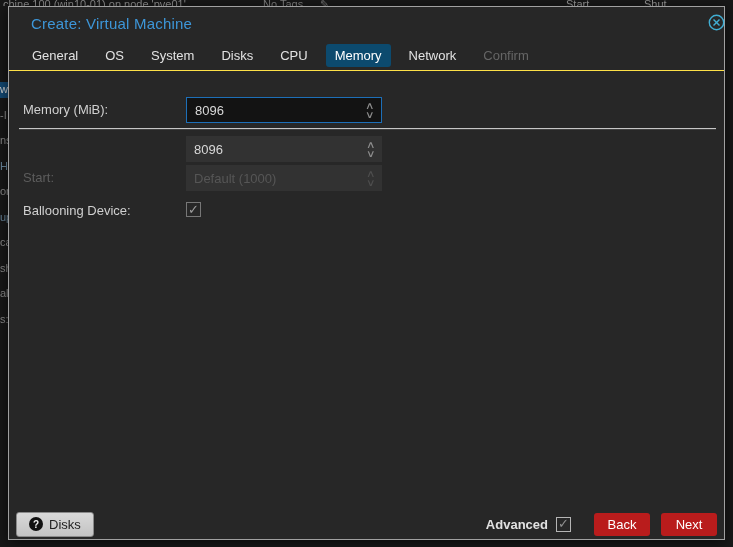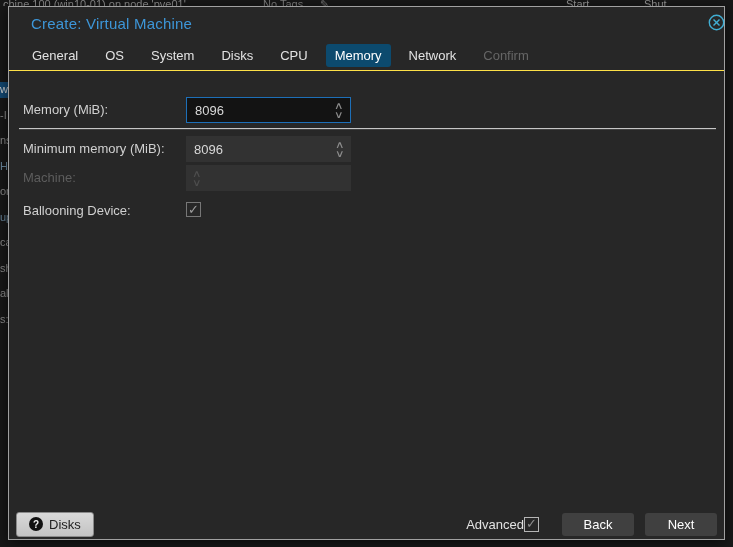--- a/index.html
+++ b/index.html
@@ -65,21 +65,21 @@
 
   
   .form { position: absolute; left: 0; top: 65px; width: 100%; }
   .row { position: absolute; left: 0; width: 100%; height: 26px; }
   .row .lbl {
     position: absolute; left: 14px; top: 5px; color: #d0d0d0;
   }
   .row .lbl.dim { color: #5d5d5d; }
 
   .spin {
-    position: absolute; left: 177px; width: 165px; height: 26px;
+    position: absolute; left: 177px; width: 196px; height: 26px;
     background: #323232; display: flex; align-items: stretch;
   }
   .spin.focused { background: #131313; border: 1px solid #1d6fb8; }
   .spin input {
     flex: 1; min-width: 0; background: transparent; border: none; outline: none;
     color: #d8d8d8; font: 13px "Liberation Sans", sans-serif; padding: 0 0 0 8px;
   }
   .spin.disabled input { color: #565656; }
   .spin-btns {
     width: 22px; display: flex; flex-direction: column;
@@ -112,26 +112,26 @@
     height: 25px; padding: 0 12px; display: flex; align-items: center; gap: 6px;
     background: linear-gradient(#d9d9d9, #c3c3c3);
     border: 1px solid #8a8a8a; border-radius: 3px; color: #222; cursor: pointer;
   }
   .help-ico {
     width: 14px; height: 14px; border-radius: 50%; background: #111;
     color: #eee; font-size: 10px; font-weight: bold;
     display: flex; align-items: center; justify-content: center;
   }
   .footer-spacer { flex: 1; }
-  .adv-wrap { display: flex; gap: 0; margin-right: 12px; color: #e2e2e2; }
+  .adv-wrap { display: flex; gap: 8px; margin-right: 12px; color: #e2e2e2; font-weight: bold; }
   .adv-wrap .checkbox { position: static; border-color: #b5b5b5; }
   .adv-wrap .checkbox .mark { color: #8f8f8f; }
   .btn-blue {
-    width: 72px; height: 23px; margin-left: 11px;
-    background: #404040; border: none; border-radius: 3px;
+    width: 56px; height: 23px; margin-left: 11px;
+    background: #b91c1c; border: none; border-radius: 3px;
     color: #ffffff; font: 13px "Liberation Sans", sans-serif; cursor: pointer;
   }
 </style>
 </head>
 <body>
 
 <div class="bg-top">
   <span class="t-main">chine 100 (win10-01) on node 'pve01'</span>
   <span class="t-tags">No Tags</span>
   <span class="t-pencil">✎</span>
@@ -185,33 +185,33 @@
         <div class="spin-btns">
           <span>∧</span>
           <span>∨</span>
         </div>
       </div>
     </div>
 
     <div class="divider" style="top:56px"></div>
 
     <div class="row" style="top:64px">
-      <span class="lbl">Minimum memory (MiB):</span>
       <div class="spin">
         <input value="8096" style="">
         <div class="spin-btns">
           <span>∧</span>
           <span>∨</span>
         </div>
       </div>
     </div>
 
     <div class="row" style="top:93px">
-      <span class="lbl dim">Machine:</span>
+      <span class="lbl dim">Start:</span>
       <div class="spin disabled">
+        <input disabled="" value="Default (1000)" style="">
         <div class="spin-btns">
           <span>∧</span>
           <span>∨</span>
         </div>
       </div>
     </div>
 
     <div class="row" style="top:126px">
       <span class="lbl">Ballooning Device:</span>
       <div class="checkbox" style="left:177px; top:4px">

